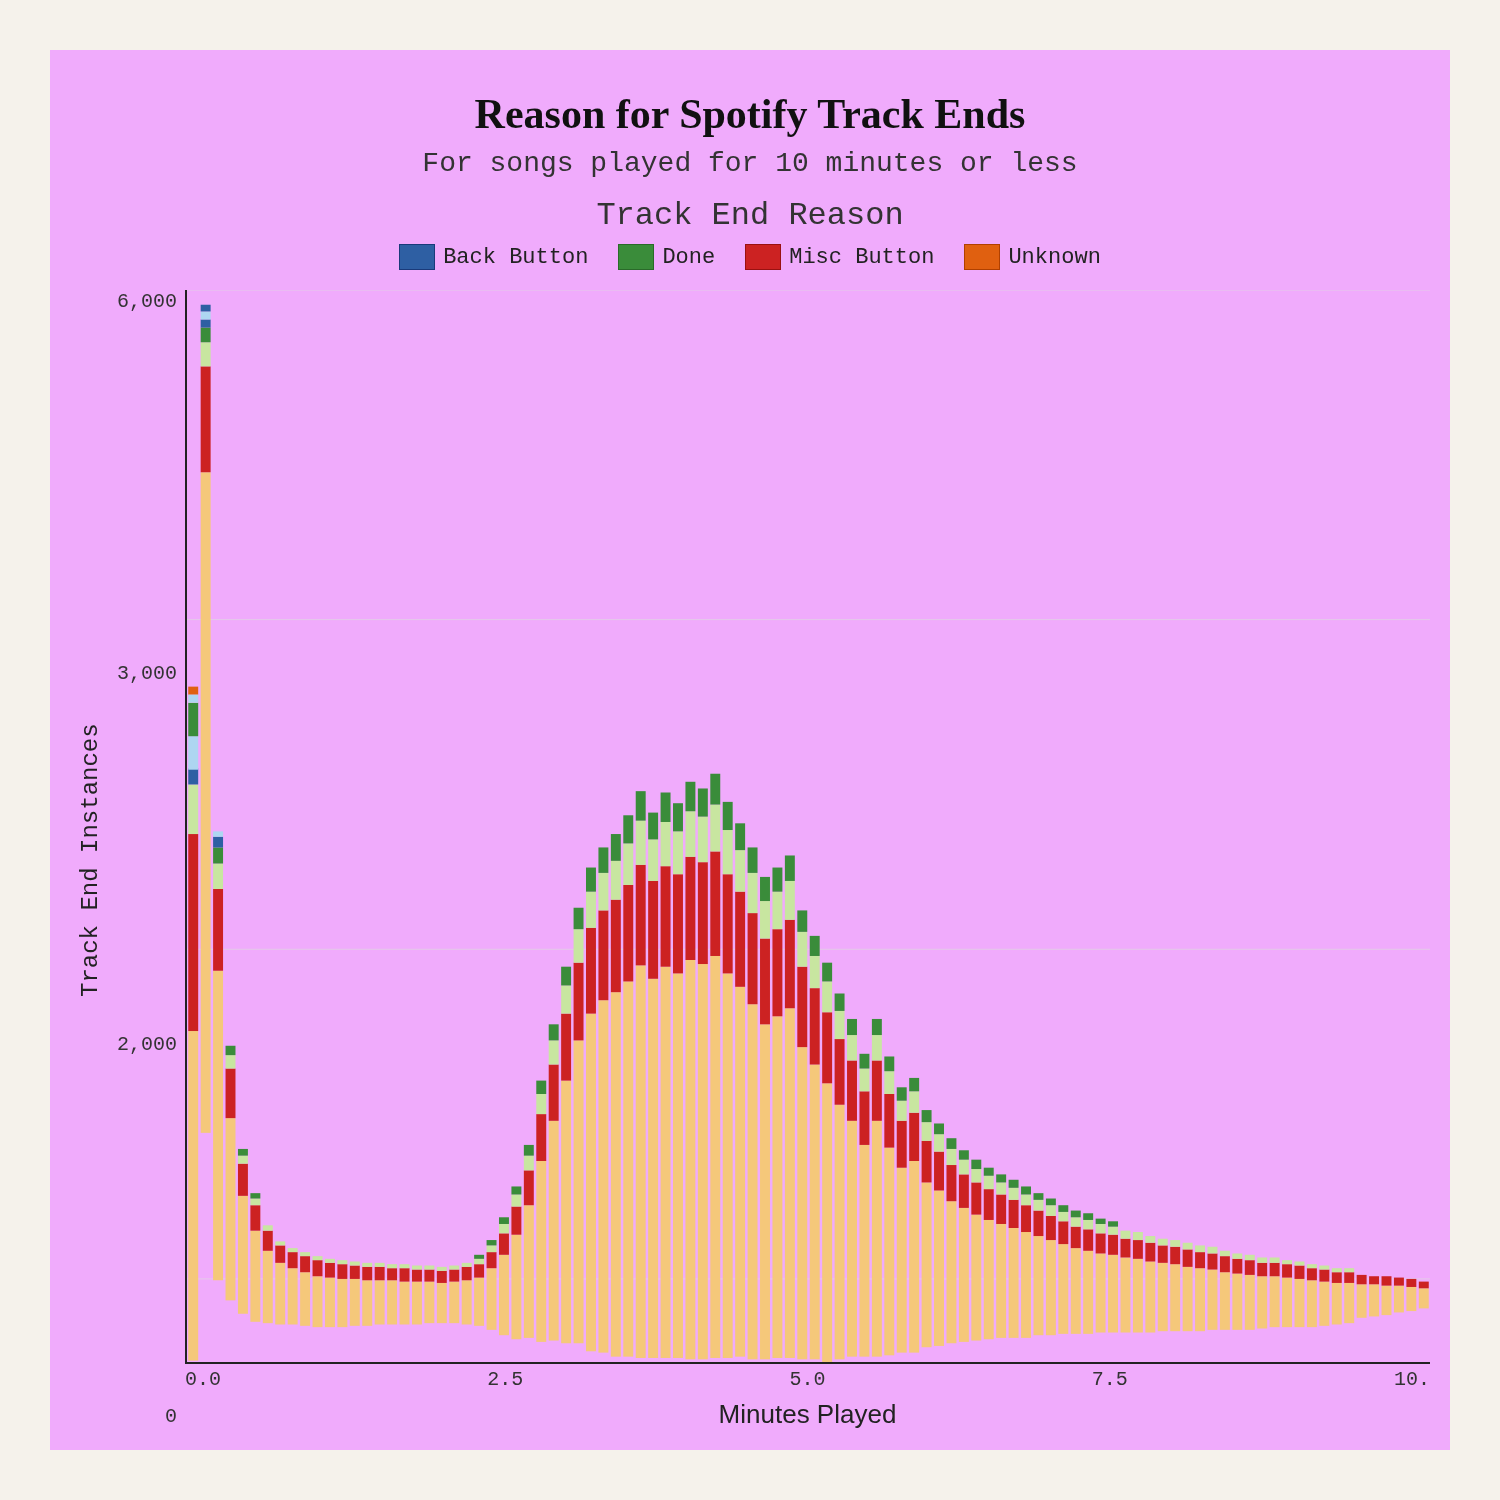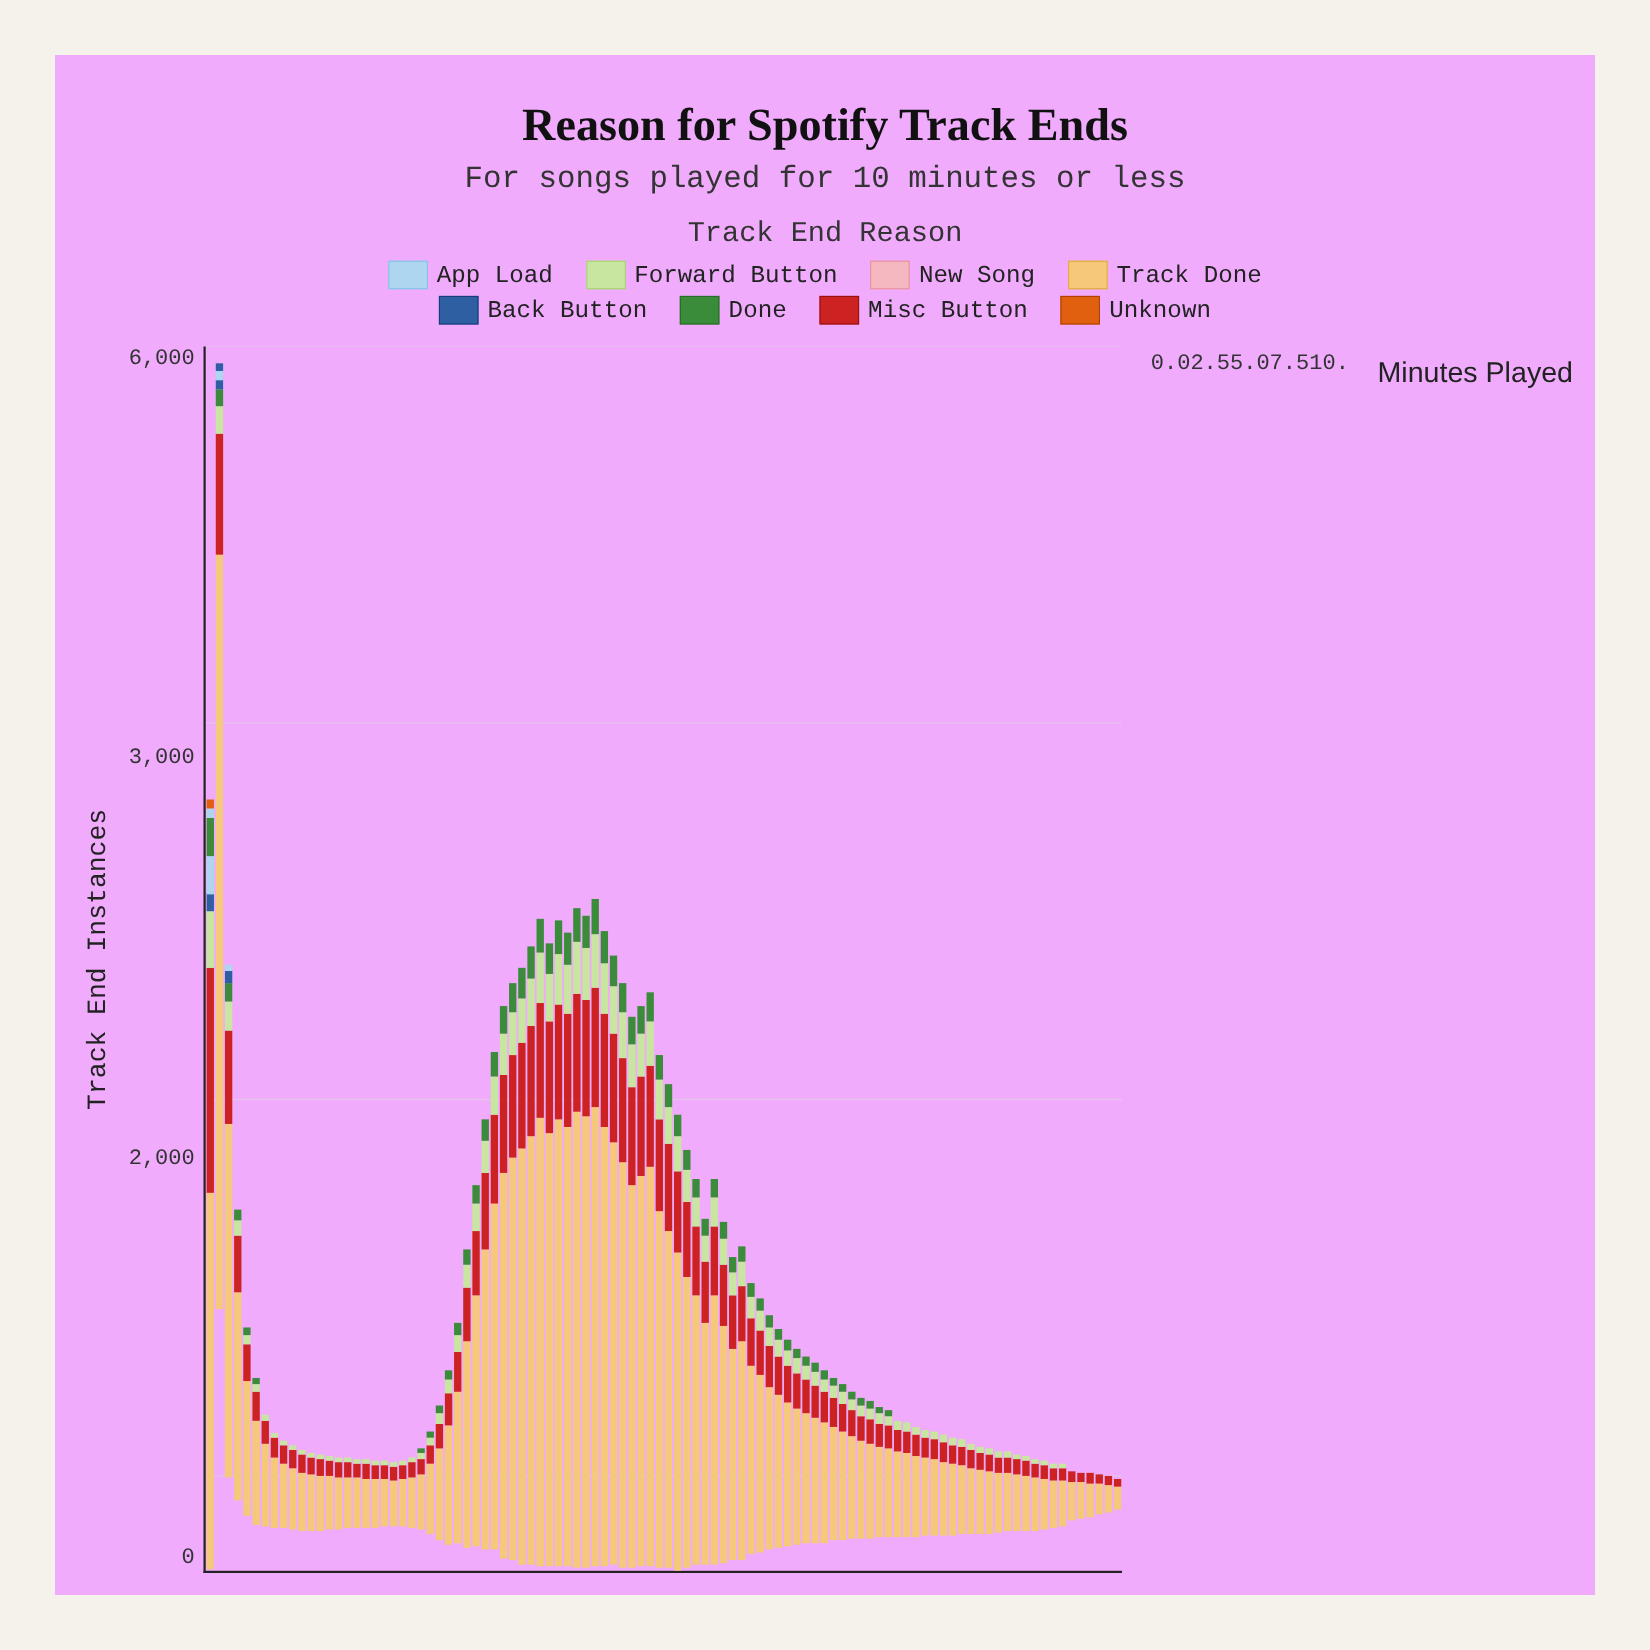--- a/index.html
+++ b/index.html
@@ -30,21 +30,21 @@
       margin-bottom: 10px;
     }
     .chart-subtitle {
       font-size: 28px;
       font-family: 'Courier New', Courier, monospace;
       color: #333;
       text-align: right;
       margin-bottom: 18px;
     }
     .legend-title {
-      font-size: 26px;
+      font-size: 32px;
       font-family: 'Courier New', Courier, monospace;
       color: #333;
       text-align: center;
       margin-bottom: 10px;
     }
     .legend {
       display: flex;
       flex-direction: column;
       align-items: center;
       gap: 6px;
@@ -104,23 +104,22 @@
       padding-right: 8px;
     }
     .y-tick {
       font-size: 20px;
       font-family: 'Courier New', Courier, monospace;
       color: #333;
     }
     .graph-area {
       flex: 1;
       display: flex;
-      flex-direction: row;
+      flex-direction: column;
       position: relative;
-      gap: 26px;
     }
     .bars-container {
       flex: 1;
       position: relative;
       border-left: 2px solid #222;
       border-bottom: 2px solid #222;
     }
     svg.chart-svg {
       width: 100%;
       height: 100%;
@@ -146,38 +145,20 @@
     }
   </style>
 </head>
 <body>
 
 <div class="chart-container">
   <div class="chart-title">Reason for Spotify Track Ends</div>
   <div class="chart-subtitle">For songs played for 10 minutes or less</div>
   <div class="legend-title">Track End Reason</div>
   <div class="legend">
-    <div class="legend-row">
-      <div class="legend-item">
-        <div class="legend-swatch" style="background:#aed6f1;border-color:#85c1e9;"></div>
-        <span>App Load</span>
-      </div>
-      <div class="legend-item">
-        <div class="legend-swatch" style="background:#c8e6a0;border-color:#a9d070;"></div>
-        <span>Forward Button</span>
-      </div>
-      <div class="legend-item">
-        <div class="legend-swatch" style="background:#f5b7c0;border-color:#e88fa0;"></div>
-        <span>New Song</span>
-      </div>
-      <div class="legend-item">
-        <div class="legend-swatch" style="background:#f5c87a;border-color:#e0a840;"></div>
-        <span>Track Done</span>
-      </div>
-    </div>
     <div class="legend-row">
       <div class="legend-item">
         <div class="legend-swatch" style="background:#2e5fa3;border-color:#1a3a7a;"></div>
         <span>Back Button</span>
       </div>
       <div class="legend-item">
         <div class="legend-swatch" style="background:#3a8c3a;border-color:#2a6a2a;"></div>
         <span>Done</span>
       </div>
       <div class="legend-item">

